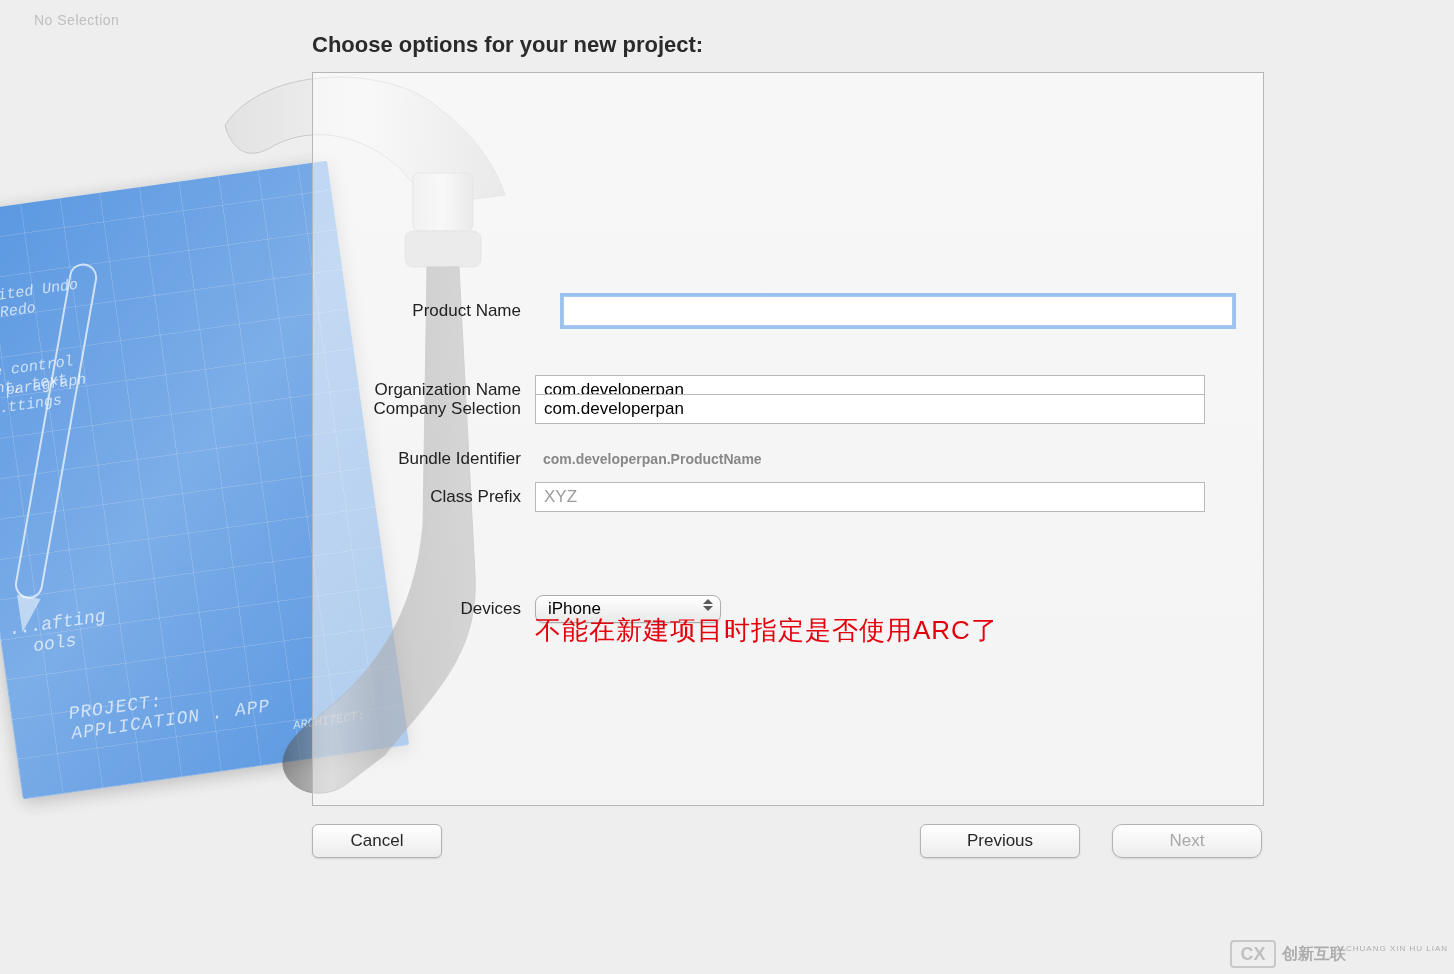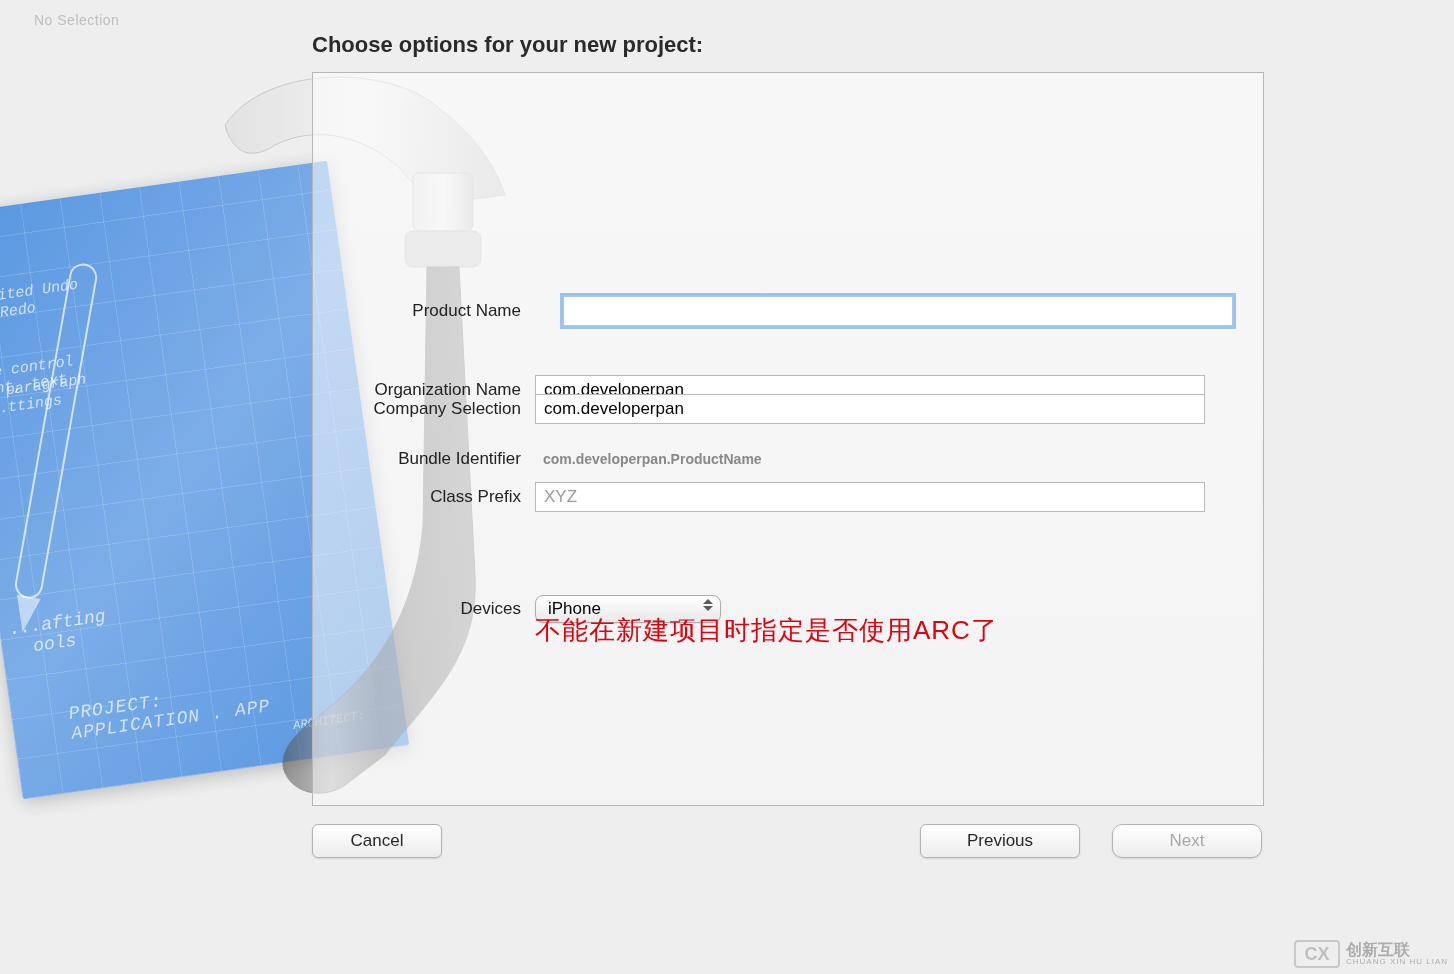--- a/index.html
+++ b/index.html
@@ -236,21 +236,21 @@
   font-size: 12px;
   margin-left: 8px;
 }
 .watermark .logo {
   width: 46px; height: 28px;
   border: 2px solid #aaa;
   border-radius: 4px;
   display: flex; align-items: center; justify-content: center;
   font-weight: bold; font-size: 18px; color: #999;
 }
-.wm-text { display:flex; flex-direction:column; line-height:1.1; }
+.wm-text { display:flex; flex-direction:row; line-height:1.1; }
 .wm-text .big { font-size: 16px; font-weight: bold; }
 .wm-text .small { font-size: 8px; letter-spacing: 1px; }
 </style>
 </head>
 <body>
 
 <div class="no-selection">No Selection</div>
 
 <div class="blueprint">
   <div class="bp-pencil"></div>

